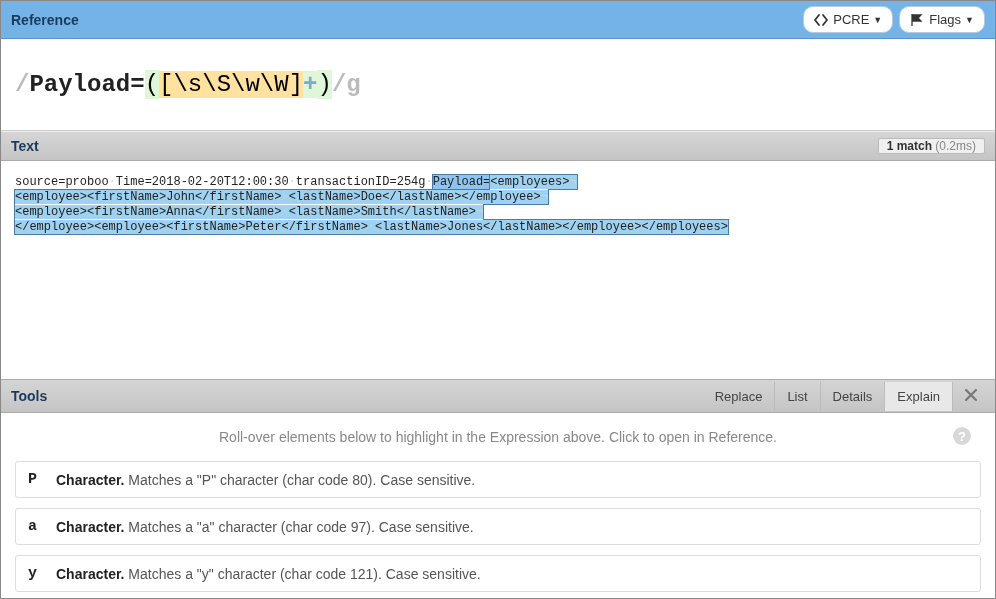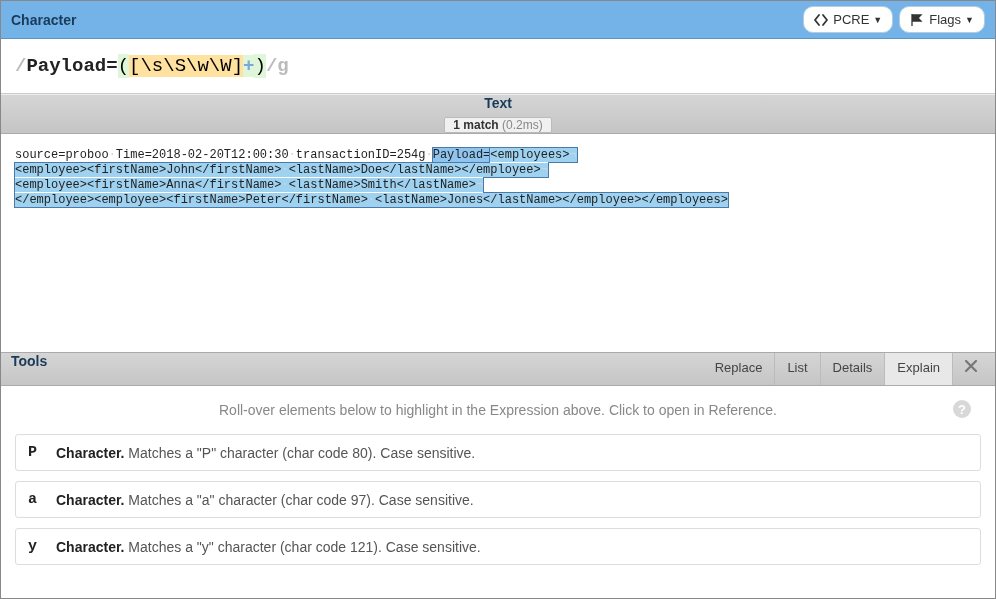--- a/index.html
+++ b/index.html
@@ -7,44 +7,44 @@
 .app { width: 996px; height: 599px; display: flex; flex-direction: column; background: #fff; border: 1px solid #888; }
 
 
 .hdr-expr { background: #73b3e7; display: flex; align-items: center; padding: 0 10px; height: 38px; border-bottom: 1px solid #5a96c8; }
 .hdr-expr .title { font-weight: bold; color: #1a3a5a; font-size: 14px; flex: 1; }
 .btn { background: #fff; border: 1px solid #b5cce0; border-radius: 10px; padding: 5px 10px; margin-left: 6px; display: inline-flex; align-items: center; cursor: pointer; font-size: 13px; color: #333; }
 .btn svg { margin-right: 5px; }
 .btn .caret { margin-left: 4px; font-size: 9px; }
 
 
-.expr-bar { background: #fff; padding: 16px 14px; border-bottom: 1px solid #ccc; font-family: "Consolas","Courier New",monospace; font-size: 19px; }
+.expr-bar { background: #fff; padding: 32px 14px; border-bottom: 1px solid #ccc; font-family: "Consolas","Courier New",monospace; font-size: 24px; }
 .expr-bar .delim { color: #bbb; font-weight: bold; }
 .expr-bar .lit-bold { font-weight: bold; color: #222; }
 .expr-bar .grp { background: #dff7d8; padding: 1px 0; }
 .expr-bar .cls { background: #ffe1a0; }
 .expr-bar .quant { color: #7aa8d8; font-weight: bold; background: #dff7d8; }
 .expr-bar .lit-inner { background: #ffe1a0; }
 .expr-bar .flags { color: #bbb; font-weight: bold; }
 
 
-.hdr-text { background: linear-gradient(#d5d5d5,#c5c5c5); display: flex; align-items: center; padding: 0 10px; height: 40px; border-top: 1px solid #eee; border-bottom: 1px solid #aaa; flex-direction: column; }
+.hdr-text { background: linear-gradient(#d5d5d5,#c5c5c5); display: flex; align-items: center; padding: 0 10px; height: 30px; border-top: 1px solid #eee; border-bottom: 1px solid #aaa; }
 .hdr-text .title { font-weight: bold; color: #1a3a5a; font-size: 14px; flex: 1; }
 .match-badge { background: #f0f0f0; border: 1px solid #bbb; border-radius: 2px; padding: 0 8px; font-size: 12px; color: #333; }
 .match-badge .ms { color: #888; }
 
 
 .test-area { background: #fff; padding: 14px 10px 0 14px; font-family: "Consolas","Courier New",monospace; font-size: 12px; line-height: 1.25; color: #222; height: 218px; overflow: hidden; letter-spacing: 0; }
 .test-area .ws-dot { color: #c9d6e2; }
 .test-area .ws-ret { color: #c9d6e2; }
 .hl-match { background: #8fc4ef; outline: 1px solid #4a7aa8; }
 .hl-group { background: #9fd2f0; outline: 1px solid #4a7aa8; }
 
 
-.hdr-tools { background: linear-gradient(#d5d5d5,#c5c5c5); display: flex; padding: 0 6px 0 10px; height: 34px; border-top: 1px solid #aaa; border-bottom: 1px solid #aaa; }
+.hdr-tools { background: linear-gradient(#d5d5d5,#c5c5c5); display: flex; align-items: center; padding: 0 6px 0 10px; height: 34px; border-top: 1px solid #aaa; border-bottom: 1px solid #aaa; }
 .hdr-tools .title { font-weight: bold; color: #1a3a5a; font-size: 14px; flex: 1; }
 .tab { padding: 7px 12px; color: #444; cursor: pointer; border-left: 1px solid #bbb; }
 .tab.first { border-left: none; }
 .tab.active { background: #e8e8e8; }
 .close-x { padding: 7px 12px; color: #666; cursor: pointer; font-weight: bold; border-left: 1px solid #bbb; }
 
 
 .explain { background: #fff; padding: 16px 14px; flex: 1; overflow: auto; position: relative; }
 .explain .hint { color: #888; font-size: 14px; margin-bottom: 16px; text-align: center; }
 .explain .help-qs { position: absolute; right: 24px; top: 14px; width: 18px; height: 18px; border-radius: 50%; background: #d8d8d8; color: #fff; display: flex; align-items: center; justify-content: center; font-size: 13px; font-weight: bold; cursor: pointer; }
@@ -56,21 +56,21 @@
 
 .explain::-webkit-scrollbar { width: 12px; }
 .explain::-webkit-scrollbar-thumb { background: #bbb; border-radius: 6px; }
 </style>
 </head>
 <body>
 
 <div class="app">
 
   <div class="hdr-expr">
-    <div class="title">Character</div>
+    <div class="title">Reference</div>
     <div class="btn">
       <svg width="14" height="12" viewBox="0 0 14 12">
           <path d="M5 1 L1 6 L5 11 M9 1 L13 6 L9 11" stroke="#333" stroke-width="1.8" fill="none" stroke-linecap="round" stroke-linejoin="round"></path>
         </svg>
       <span>PCRE</span>
       <span class="caret">▼</span>
     </div>
     <div class="btn">
       <svg width="14" height="12" viewBox="0 0 14 12">
           <path d="M2 0 V12 M2 1 H11 L8 4 L11 7 H2" stroke="#333" stroke-width="1.3" fill="#333"></path>

